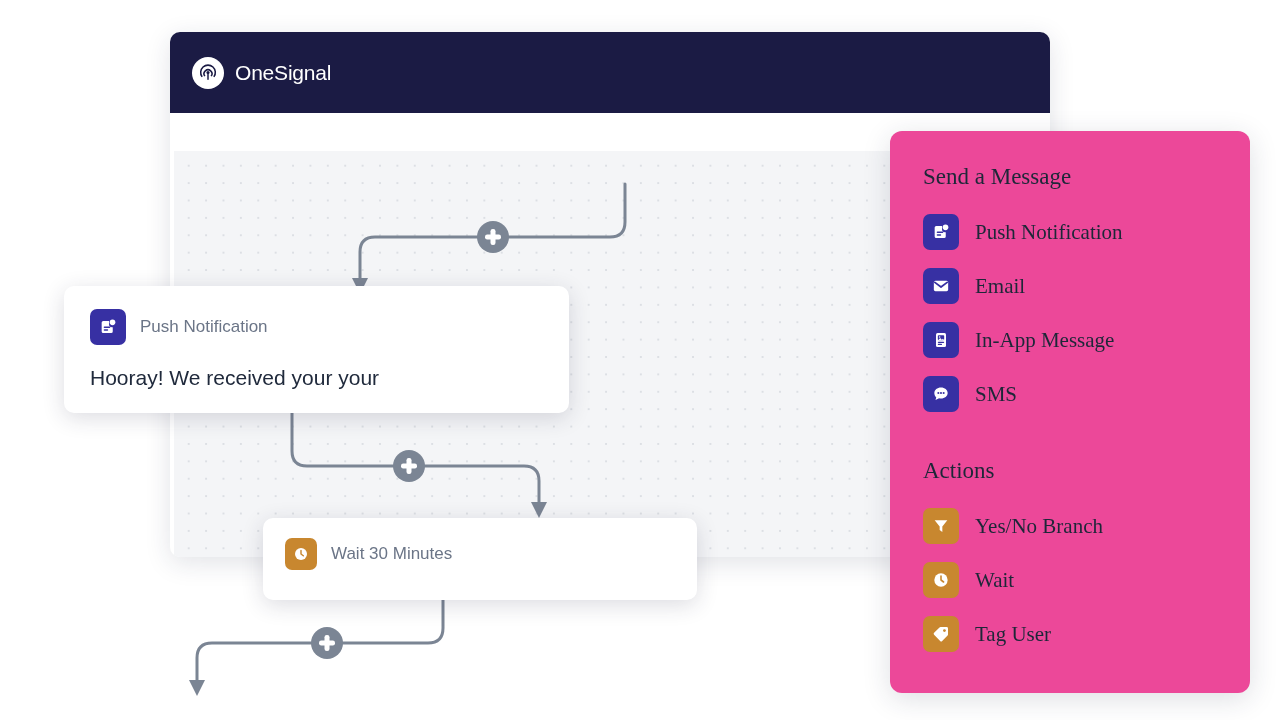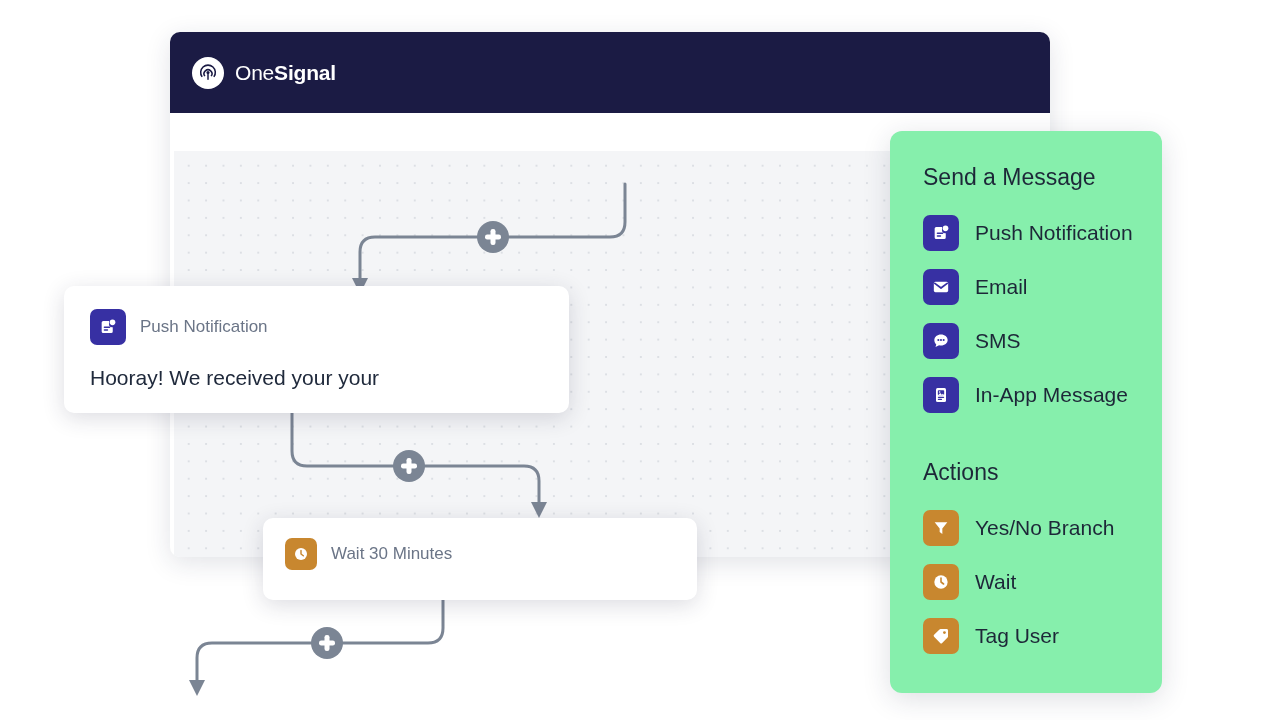--- a/index.html
+++ b/index.html
@@ -33,21 +33,21 @@
     display: flex; align-items: center; justify-content: center;
     flex: 0 0 auto;
   }
   .logo-text {
     margin-left: 11px;
     color: #ffffff;
     font-size: 21px;
     letter-spacing: -0.2px;
     white-space: nowrap;
   }
-  .logo-text b { font-weight: 700; }
+  .logo-text b { font-weight: 400; }
   .logo-text span.thin { font-weight: 400; }
 
   .app-subbar {
     position: absolute; left: 0; top: 81px;
     width: 100%; height: 38px; background: #ffffff;
   }
 
   
   .canvas {
     position: absolute; left: 4px; top: 119px;
@@ -98,25 +98,26 @@
   }
   .sq.green { background: #2f9e5d; }
   .sq.indigo { background: #3730a3; }
   .sq.orange { background: #c8872f; }
   .sq.s32 { width: 32px; height: 32px; }
   .sq.s36 { width: 36px; height: 36px; }
 
   
   .palette {
     position: absolute; left: 890px; top: 131px;
-    width: 272px; height: 562px;
-    background: #86efac;
+    width: 360px; height: 562px;
+    background: #ec4899;
     border-radius: 12px;
     box-shadow: 0 6px 28px rgba(35,40,70,0.15);
     padding: 33px 0 0 33px;
+    font-family: Liberation Serif, serif;
   }
   .palette-title {
     font-size: 23px;
     color: #1d2738;
     margin-bottom: 15px;
   }
   .palette-title.second { margin-top: 37px; }
   .palette-item {
     display: flex; align-items: center;
     height: 54px;
@@ -238,43 +239,43 @@
           <rect x="3.4" y="5.8" width="17.2" height="12.4" rx="1.9" fill="#ffffff"></rect>
           <path d="M4.6 7.6 12 13.2l7.4-5.6" fill="none" stroke="#3730a3" stroke-width="2.1" stroke-linecap="round" stroke-linejoin="round"></path>
         </svg>
       </div>
       <div class="label">Email</div>
     </div>
 
     <div class="palette-item">
       <div class="sq indigo s36">
         <svg width="20" height="20" viewBox="0 0 24 24">
-          <path d="M12 4.2c4.5 0 8 2.9 8 6.6 0 3.7-3.5 6.6-8 6.6-0.8 0-1.6-0.1-2.3-0.3L5.4 19.2l0.9-3.1C4.9 14.9 4 13.1 4 10.8 4 7.1 7.5 4.2 12 4.2z" fill="#ffffff"></path>
-          <circle cx="8.8" cy="10.8" r="1.25" fill="#3730a3"></circle>
-          <circle cx="12" cy="10.8" r="1.25" fill="#3730a3"></circle>
-          <circle cx="15.2" cy="10.8" r="1.25" fill="#3730a3"></circle>
-        </svg>
-      </div>
-      <div class="label">SMS</div>
-    </div>
-
-    <div class="palette-item">
-      <div class="sq indigo s36">
-        <svg width="20" height="20" viewBox="0 0 24 24">
           <rect x="6" y="3.6" width="12" height="16.8" rx="1.8" fill="#ffffff"></rect>
           <rect x="8.2" y="6.2" width="7.6" height="6" rx="1" fill="#3730a3"></rect>
           <circle cx="10.4" cy="8.3" r="0.95" fill="#ffffff"></circle>
           <path d="M8.6 12.2l2.4-2.6 2 2 1.3-1.1 1.5 1.7z" fill="#ffffff"></path>
           <rect x="8.2" y="14" width="7.6" height="1.5" rx="0.75" fill="#3730a3"></rect>
           <rect x="8.2" y="16.6" width="5" height="1.5" rx="0.75" fill="#3730a3"></rect>
         </svg>
       </div>
       <div class="label">In-App Message</div>
     </div>
 
+    <div class="palette-item">
+      <div class="sq indigo s36">
+        <svg width="20" height="20" viewBox="0 0 24 24">
+          <path d="M12 4.2c4.5 0 8 2.9 8 6.6 0 3.7-3.5 6.6-8 6.6-0.8 0-1.6-0.1-2.3-0.3L5.4 19.2l0.9-3.1C4.9 14.9 4 13.1 4 10.8 4 7.1 7.5 4.2 12 4.2z" fill="#ffffff"></path>
+          <circle cx="8.8" cy="10.8" r="1.25" fill="#3730a3"></circle>
+          <circle cx="12" cy="10.8" r="1.25" fill="#3730a3"></circle>
+          <circle cx="15.2" cy="10.8" r="1.25" fill="#3730a3"></circle>
+        </svg>
+      </div>
+      <div class="label">SMS</div>
+    </div>
+
     <div class="palette-title second">Actions</div>
 
     <div class="palette-item">
       <div class="sq orange s36">
         <svg width="20" height="20" viewBox="0 0 24 24">
           <path d="M4.4 5.2h15.2l-6 7.4v6.6l-3.2-2.3v-4.3z" fill="#ffffff"></path>
         </svg>
       </div>
       <div class="label">Yes/No Branch</div>
     </div>

